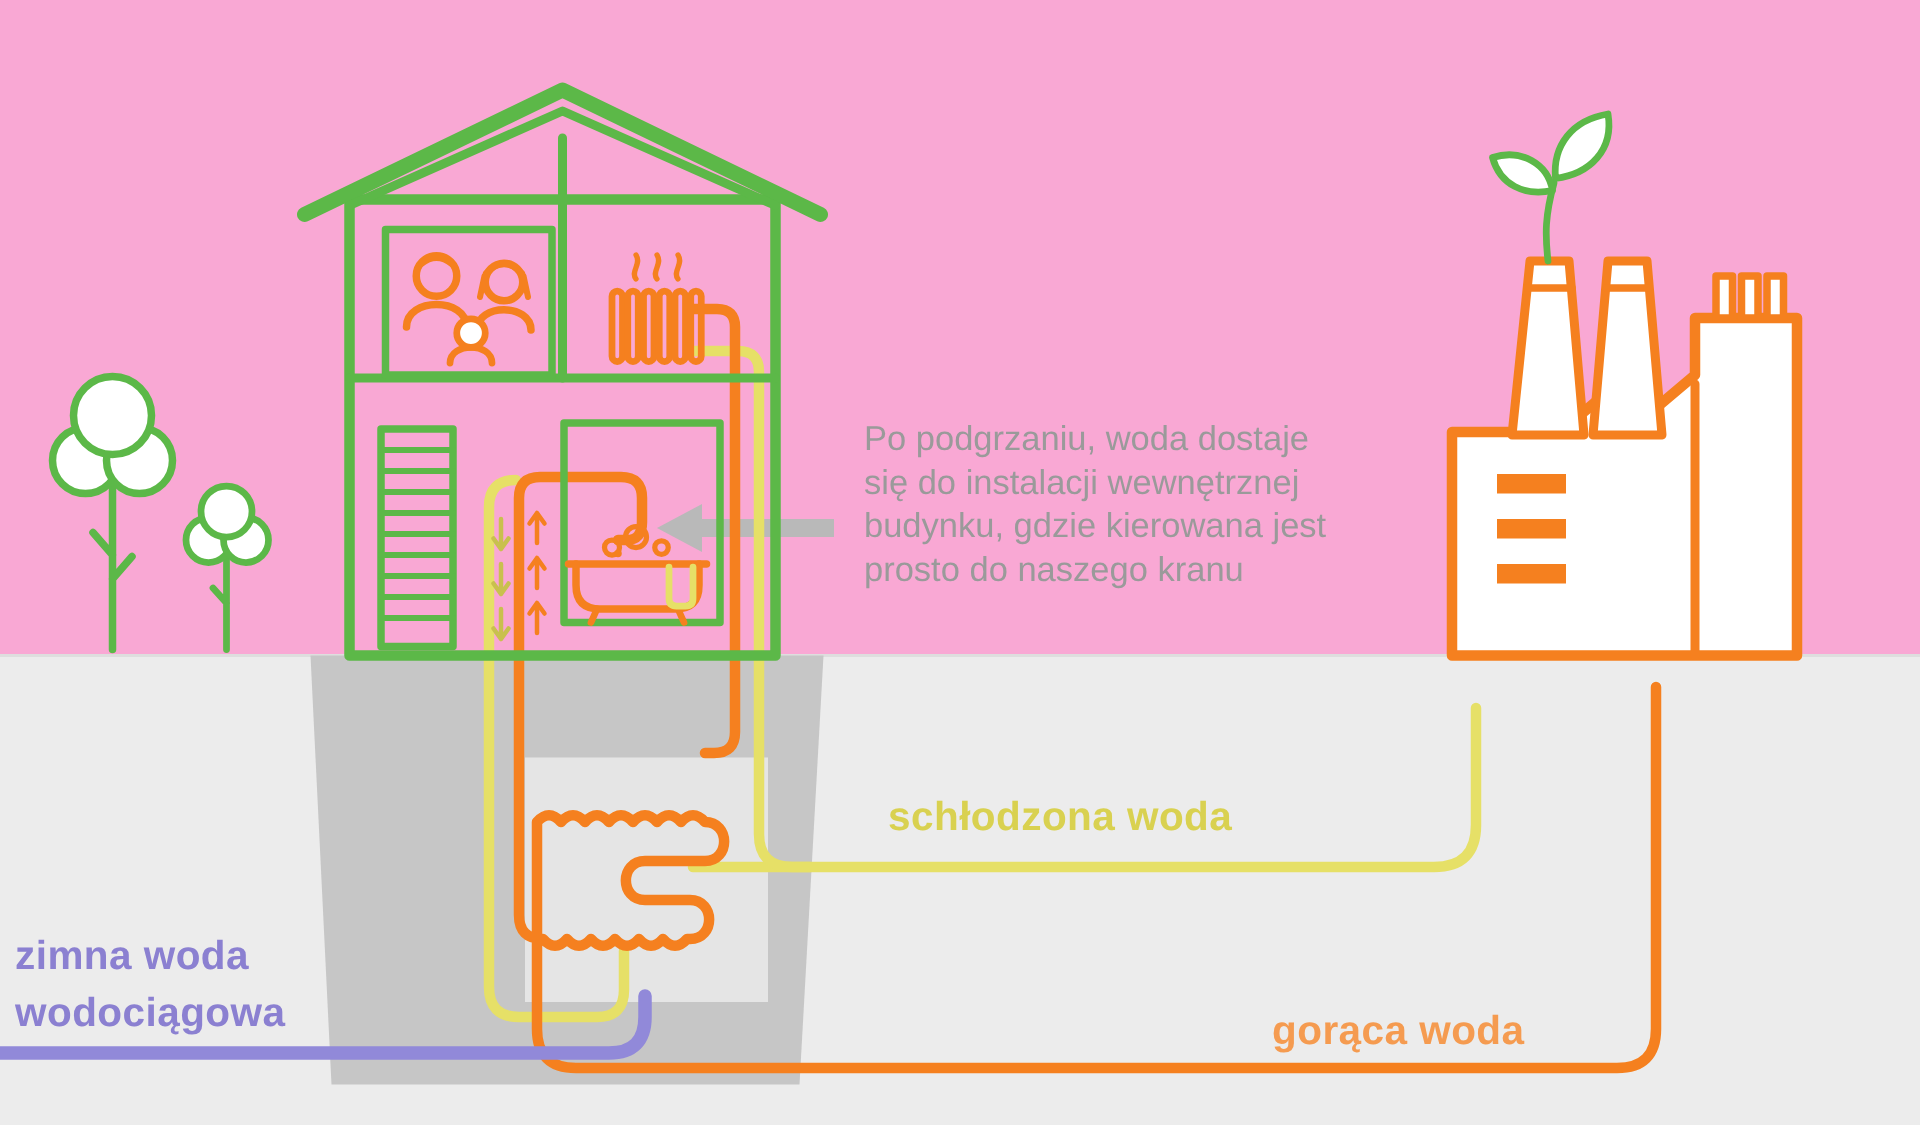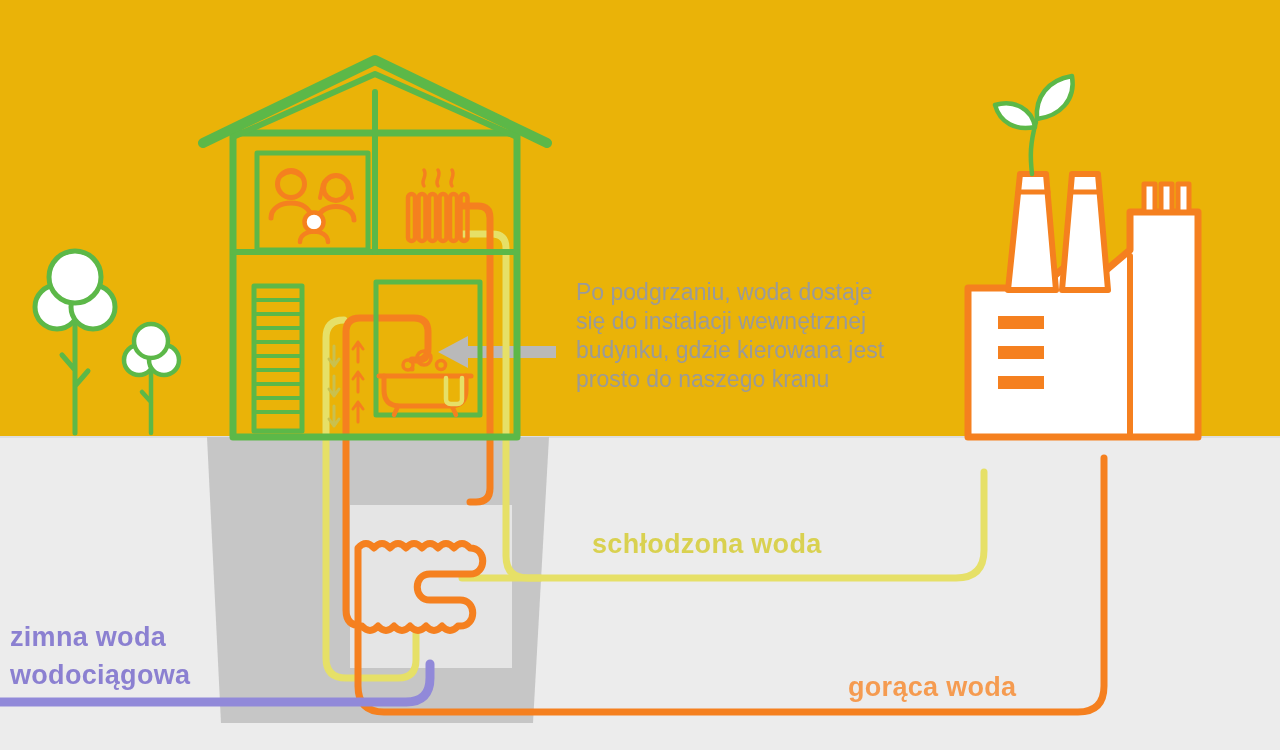--- a/index.html
+++ b/index.html
@@ -1,16 +1,16 @@
 <!DOCTYPE html>
 <html><head>
 <meta charset="utf-8">
 <style>
   html,body{margin:0;padding:0;background:#ffffff;}
-  .stage{position:relative;width:1280px;height:750px;overflow:hidden;background:#eab308;}
+  .stage{position:relative;width:1280px;height:750px;overflow:hidden;background:#f9a8d4;}
   svg{display:block;}
   text{font-family:"Liberation Sans","DejaVu Sans",sans-serif;}
   .ann{font-size:23px;font-weight:500;fill:#9a9a9a;}
   .lbl{font-size:27px;font-weight:700;letter-spacing:0.3px;}
   .lbl-yellow{fill:#d9d150;}
   .lbl-orange{fill:#f59b50;}
   .lbl-purple{fill:#8b80d1;}
   .sg{stroke:#5cb848;fill:none;stroke-linecap:round;stroke-linejoin:round;}
   .so{stroke:#f5801f;fill:none;stroke-linecap:round;stroke-linejoin:round;}
   .sy{stroke:#e6e067;fill:none;stroke-linecap:round;stroke-linejoin:round;}

